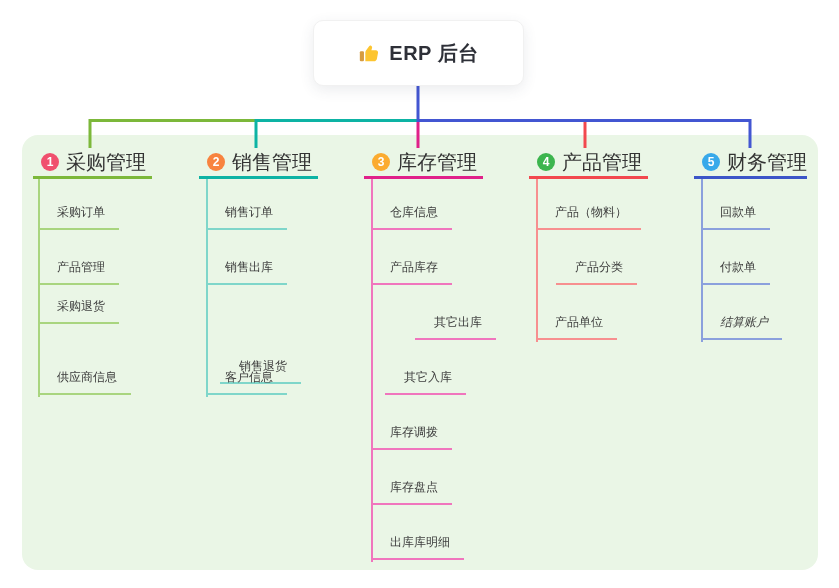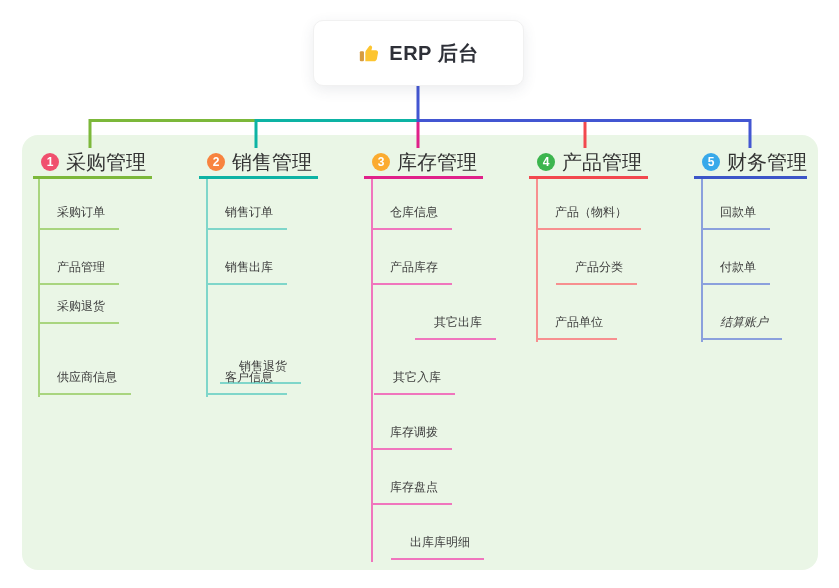--- a/index.html
+++ b/index.html
@@ -91,24 +91,24 @@
   
   <div class="branch" style="--c: #e0218a; --cl: #f075bd; --badge: #fbab30;">
     <div class="hdr" style="left:364px;width:111px;">
       <span class="badge">3</span>
       <span class="hdr-label">库存管理</span>
     </div>
     <div class="rail" style="left:371px;top:179px;height:383px;"></div>
     <div class="leaf" style="left:371px;top:202px;">仓库信息</div>
     <div class="leaf" style="left:371px;top:257px;">产品库存</div>
     <div class="leaf" style="left:391px;top:312px;margin-left:24px;">其它出库</div>
-    <div class="leaf" style="left:374px;top:367px;text-align:center;">其它入库</div>
+    <div class="leaf" style="left:385px;top:367px;text-align:center;">其它入库</div>
     <div class="leaf" style="left:371px;top:422px;text-align:center;">库存调拨</div>
     <div class="leaf" style="left:371px;top:477px;">库存盘点</div>
-    <div class="leaf" style="left:371px;top:532px;margin-left:20px;">出库库明细</div>
+    <div class="leaf" style="left:371px;top:532px;">出库库明细</div>
   </div>
 
   
   <div class="branch" style="--c: #f2484e; --cl: #f78f8f; --badge: #3cb54e;">
     <div class="hdr" style="left:529px;width:111px;">
       <span class="badge">4</span>
       <span class="hdr-label">产品管理</span>
     </div>
     <div class="rail" style="left:536px;top:179px;height:163px;"></div>
     <div class="leaf" style="left:536px;top:202px;">产品（物料）</div>

